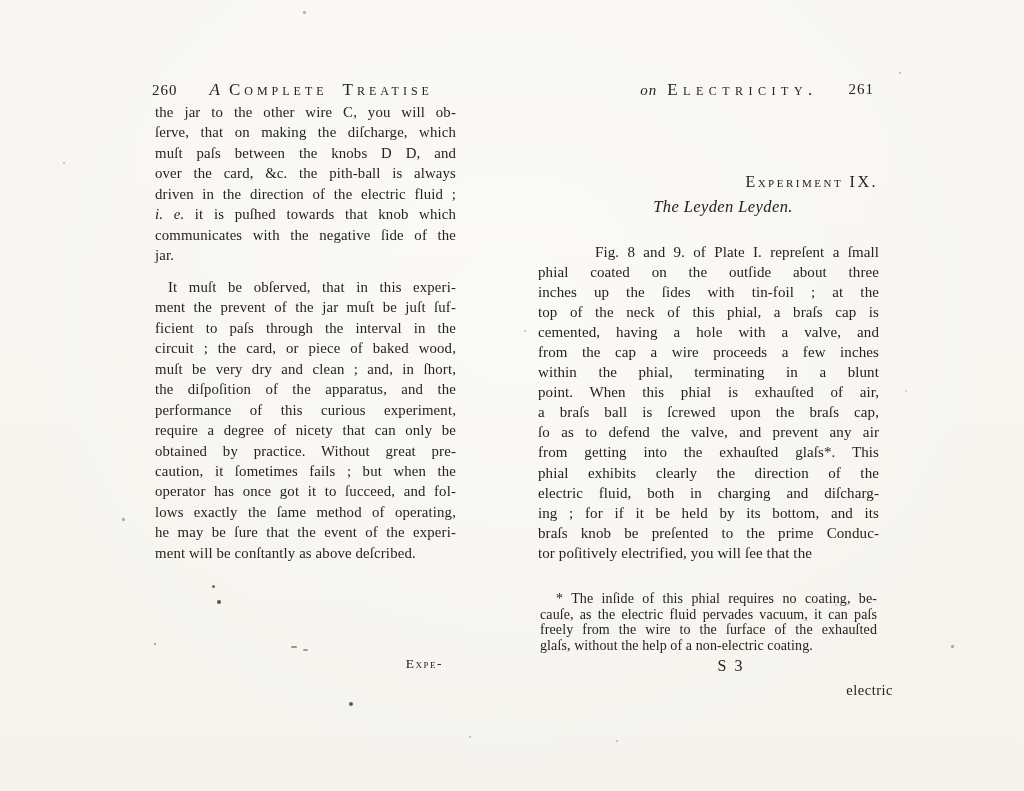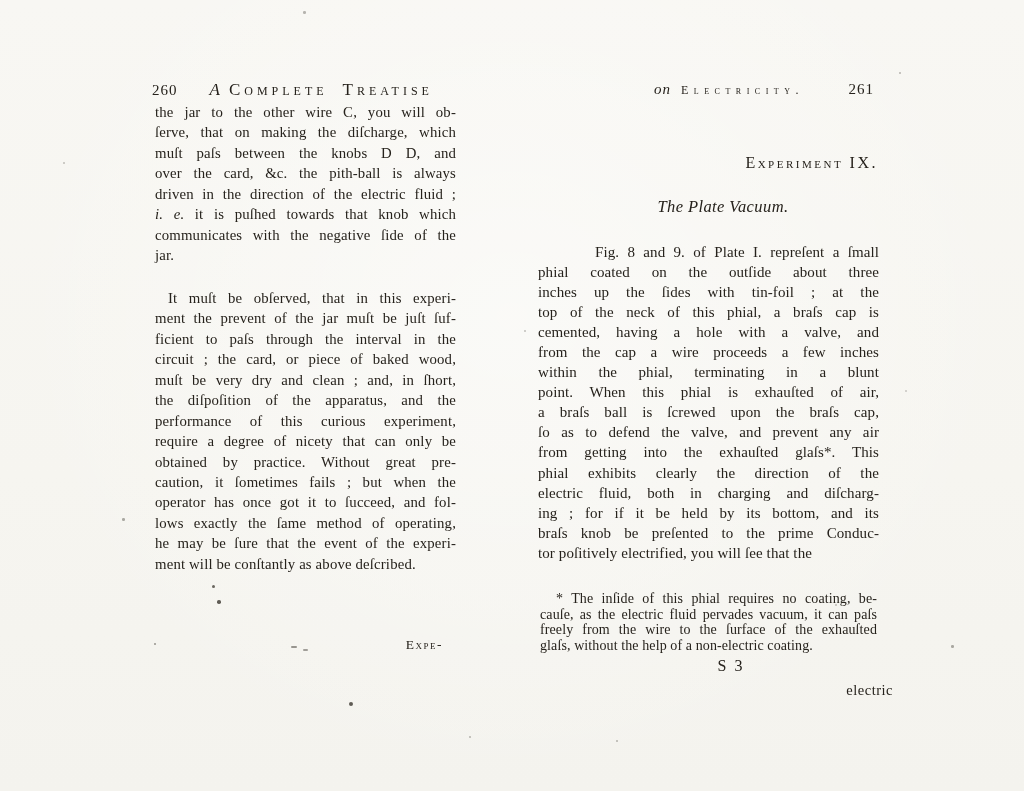--- a/index.html
+++ b/index.html
@@ -6,53 +6,53 @@
   .scan{
     position:relative;
     width:1024px;height:791px;
     background:
       radial-gradient(ellipse at 50% 40%, rgba(255,255,255,.45), rgba(0,0,0,0) 70%),
       linear-gradient(180deg,#f8f7f3 0%,#f6f5f0 60%,#f4f3ee 100%);
     font-family:"Liberation Serif","DejaVu Serif",serif;
     color:#26221c;
     overflow:hidden;
   }
-  .sc{font-variant:small-caps;}
+  .sc{font-variant:small-caps;margin-top:19px;}
   .pageno{font-size:15px;letter-spacing:1px;}
 
   
   .lp-header{position:absolute;left:152px;top:80px;width:306px;display:flex;align-items:baseline;}
   .lp-header .pageno{margin-right:32px;}
   .lp-title i{font-size:17px;margin-right:9px;}
   .lp-title .sc{font-size:17px;letter-spacing:4px;word-spacing:7px;}
 
   .textcol .line{
     text-align:justify;
     text-align-last:justify;
     white-space:normal;
   }
   .textcol .line.last{text-align-last:left;}
 
   .lp-body1,.lp-body2{
     position:absolute;left:155px;width:301px;
     font-size:14.8px;letter-spacing:.15px;
   }
-  .lp-body1{top:102px;} .lp-body2{top:288px;}
+  .lp-body1{top:102px;} .lp-body2{top:277px;}
   .lp-body1 .line,.lp-body2 .line{height:20.45px;line-height:20.45px;}
 
   .lp-catch{
     position:absolute;left:155px;top:637px;width:288px;
     text-align:right;font-size:13.5px;letter-spacing:1.5px;
   }
 
   
   .rp-header{position:absolute;left:538px;top:80px;width:340px;}
   .rp-title{display:block;text-align:center;padding-left:42px;}
   .rp-title i{font-size:15px;margin-right:10px;letter-spacing:1px;}
-  .rp-title .sc{font-size:12px;letter-spacing:5.5px;text-align:center;}
+  .rp-title .sc{font-size:17px;letter-spacing:5.5px;text-align:center;}
   .rp-pageno{position:absolute;right:4px;top:1px;}
 
   .rp-heading{
     position:absolute;left:538px;top:154px;width:340px;
     text-align:right;padding-left:14px;box-sizing:border-box;
     font-size:16px;letter-spacing:2.5px;
   }
   .rp-subheading{
     position:absolute;left:538px;top:197px;width:340px;
     text-align:center;padding-left:30px;box-sizing:border-box;
@@ -121,21 +121,21 @@
     </div>
 
   <div class="lp-catch sc">Expe-</div>
 
   <header class="rp-header">
     <span class="rp-title"><i>on</i><span class="sc">Electricity.</span></span>
     <span class="pageno rp-pageno">261</span>
   </header>
 
   <div class="rp-heading sc">Experiment IX.</div>
-  <div class="rp-subheading">The Plate Vacuum.</div>
+  <div class="rp-subheading">The Leyden Leyden.</div>
 
   <div class="rp-body textcol">
       <div class="line" style="text-indent: 57px;">Fig. 8 and 9. of Plate I. repreſent a ſmall</div>
       <div class="line">phial coated on the outſide about three</div>
       <div class="line">inches up the ſides with tin-foil ; at the</div>
       <div class="line">top of the neck of this phial, a braſs cap is</div>
       <div class="line">cemented, having a hole with a valve, and</div>
       <div class="line">from the cap a wire proceeds a few inches</div>
       <div class="line">within the phial, terminating in a blunt</div>
       <div class="line">point. When this phial is exhauſted of air,</div>

